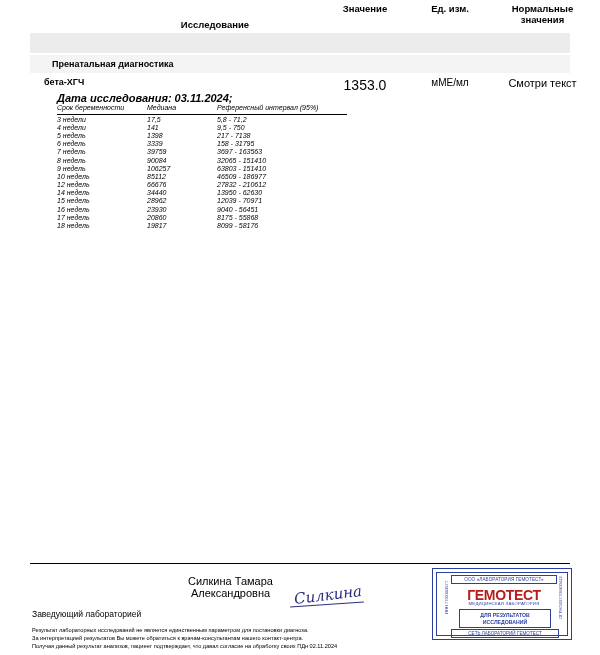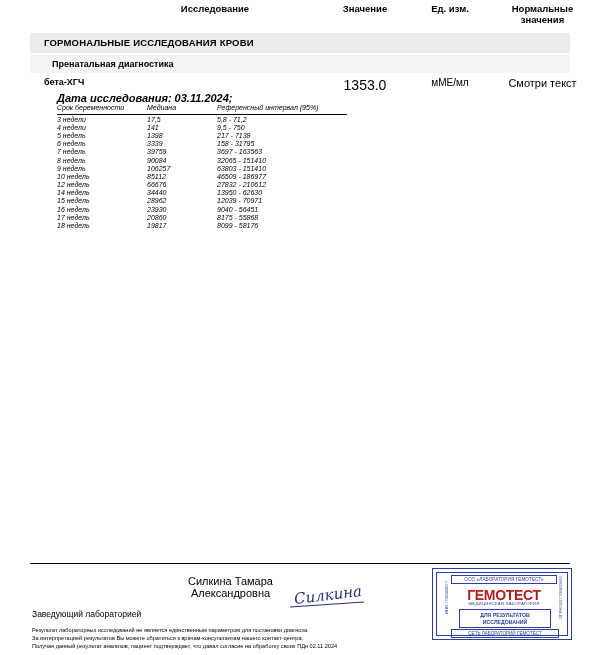--- a/index.html
+++ b/index.html
@@ -30,21 +30,21 @@
     width: 600px;
     height: 32px;
     font-size: 9.5px;
     font-weight: bold;
   }
   .th {
     position: absolute;
     text-align: center;
     line-height: 11px;
   }
-  .th-study   { left: 120px; top: 3px; width: 190px; }
+  .th-study   { left: 120px; top: 19px; width: 190px; }
   .th-value   { left: 330px; top: 3px; width: 70px; }
   .th-units   { left: 415px; top: 3px; width: 70px; }
   .th-norm    { left: 495px; top: 3px; width: 95px; }
 
   
   .band {
     position: absolute;
     left: 30px;
     top: 33px;
     width: 540px;
@@ -306,21 +306,20 @@
     <div class="th th-study">Исследование</div>
     <div class="th th-value">Значение</div>
     <div class="th th-units">Ед. изм.</div>
     <div class="th th-norm">
       <div>Нормальные</div>
       <div>значения</div>
     </div>
   </div>
 
   <div class="band"></div>
-  <div class="band-label">ГОРМОНАЛЬНЫЕ ИССЛЕДОВАНИЯ КРОВИ</div>
 
   <div class="subband"></div>
   <div class="subband-label">Пренатальная диагностика</div>
 
   <div class="analyte-name">бета-ХГЧ</div>
   <div class="analyte-value">1353.0</div>
   <div class="analyte-units">мМЕ/мл</div>
   <div class="analyte-norm">Смотри текст</div>
 
   <div class="study-date">Дата исследования: 03.11.2024;</div>

